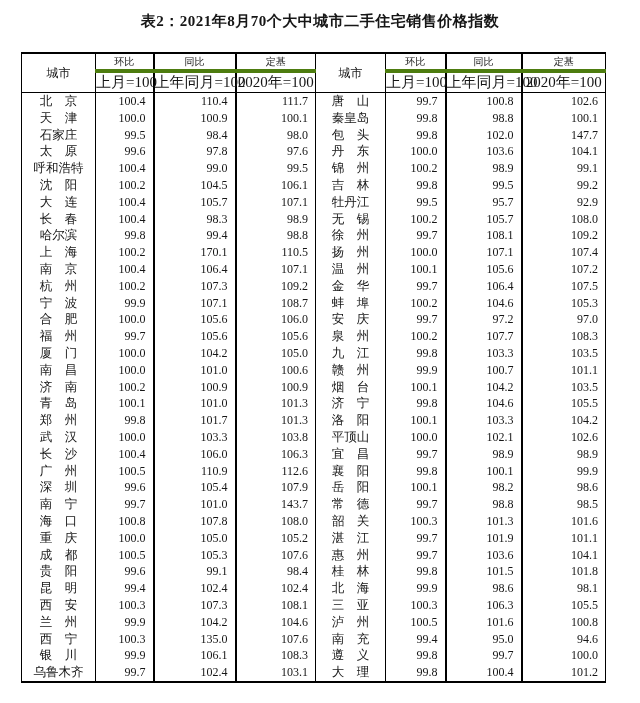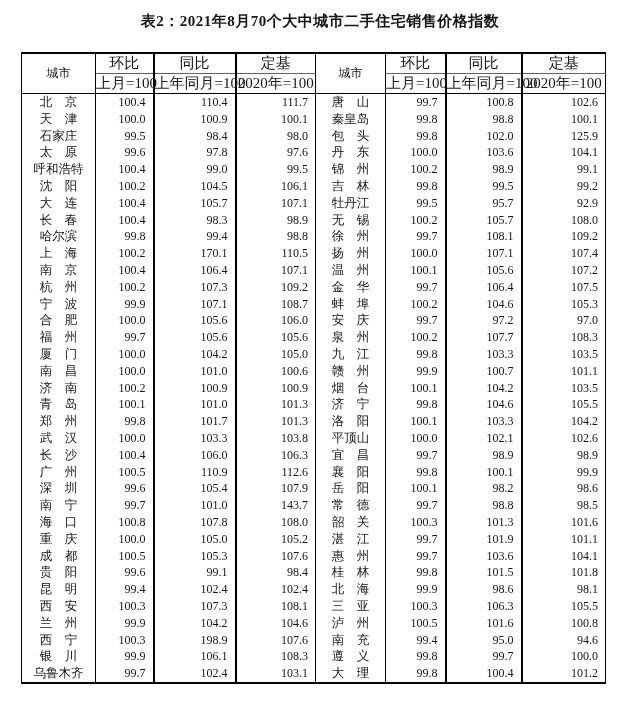--- a/index.html
+++ b/index.html
@@ -40,22 +40,22 @@
     font-weight: normal;
     text-align: center;
     padding: 0;
   }
   th.city-head {
     font-size: 12px;
     border-bottom: 1.5px solid #000;
   }
   th.top-label {
     height: 18px;
-    font-size: 15px;
-    border-bottom: 1px solid #4d7c0f;
+    font-size: 10px;
+    border-bottom: 4px solid #4d7c0f;
   }
   th.sub-label {
     height: 19px;
     font-size: 15px;
     border-bottom: 1.5px solid #000;
     white-space: nowrap;
   }
 
   tbody td {
     height: 16.8px;
@@ -139,21 +139,21 @@
             <td class="c-num">100.1</td>
           </tr>
           <tr>
             <td class="c-city bR1"><span class="cityname">石家庄</span></td>
             <td class="c-num bR2">99.5</td>
             <td class="c-num bR2">98.4</td>
             <td class="c-num bR1">98.0</td>
             <td class="c-city bR1"><span class="cityname">包　头</span></td>
             <td class="c-num bR2">99.8</td>
             <td class="c-num bR2">102.0</td>
-            <td class="c-num">125.9</td>
+            <td class="c-num">147.7</td>
           </tr>
           <tr>
             <td class="c-city bR1"><span class="cityname">太　原</span></td>
             <td class="c-num bR2">99.6</td>
             <td class="c-num bR2">97.8</td>
             <td class="c-num bR1">97.6</td>
             <td class="c-city bR1"><span class="cityname">丹　东</span></td>
             <td class="c-num bR2">100.0</td>
             <td class="c-num bR2">103.6</td>
             <td class="c-num">104.1</td>
@@ -434,21 +434,21 @@
             <td class="c-num bR2">104.2</td>
             <td class="c-num bR1">104.6</td>
             <td class="c-city bR1"><span class="cityname">泸　州</span></td>
             <td class="c-num bR2">100.5</td>
             <td class="c-num bR2">101.6</td>
             <td class="c-num">100.8</td>
           </tr>
           <tr>
             <td class="c-city bR1"><span class="cityname">西　宁</span></td>
             <td class="c-num bR2">100.3</td>
-            <td class="c-num bR2">198.9</td>
+            <td class="c-num bR2">135.0</td>
             <td class="c-num bR1">107.6</td>
             <td class="c-city bR1"><span class="cityname">南　充</span></td>
             <td class="c-num bR2">99.4</td>
             <td class="c-num bR2">95.0</td>
             <td class="c-num">94.6</td>
           </tr>
           <tr>
             <td class="c-city bR1"><span class="cityname">银　川</span></td>
             <td class="c-num bR2">99.9</td>
             <td class="c-num bR2">106.1</td>

